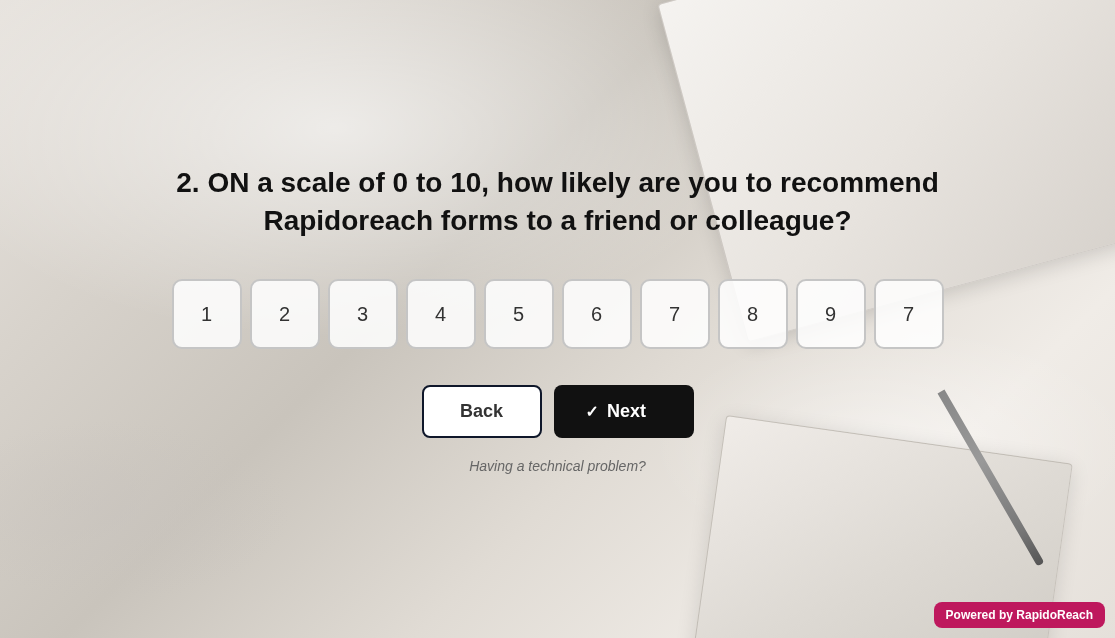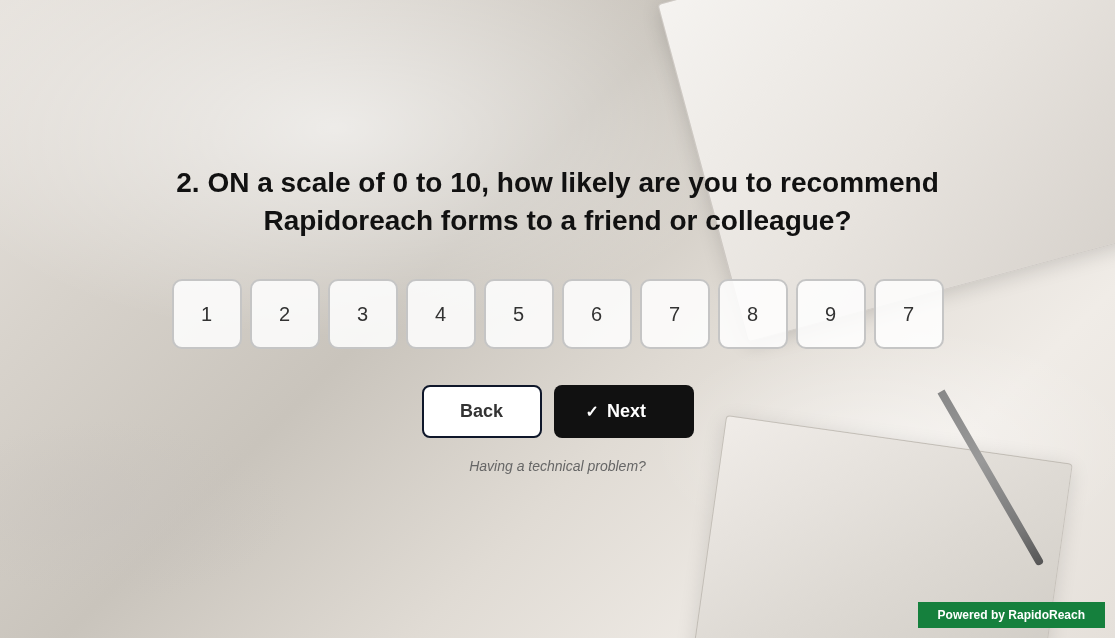--- a/index.html
+++ b/index.html
@@ -161,24 +161,24 @@
       color: #666;
       text-decoration: none;
       font-style: italic;
       text-align: center;
     }
 
     .powered-badge {
       position: absolute;
       bottom: 10px;
       right: 10px;
-      background: #15803d;
+      background: #be185d;
       color: #fff;
-      padding: 6px 20px;
-      border-radius: 0;
+      padding: 6px 12px;
+      border-radius: 8px;
       font-size: 12px;
       z-index: 20;
     }
 
     .powered-badge span {
       font-weight: 700;
     }
   </style>
 </head>
 <body>

